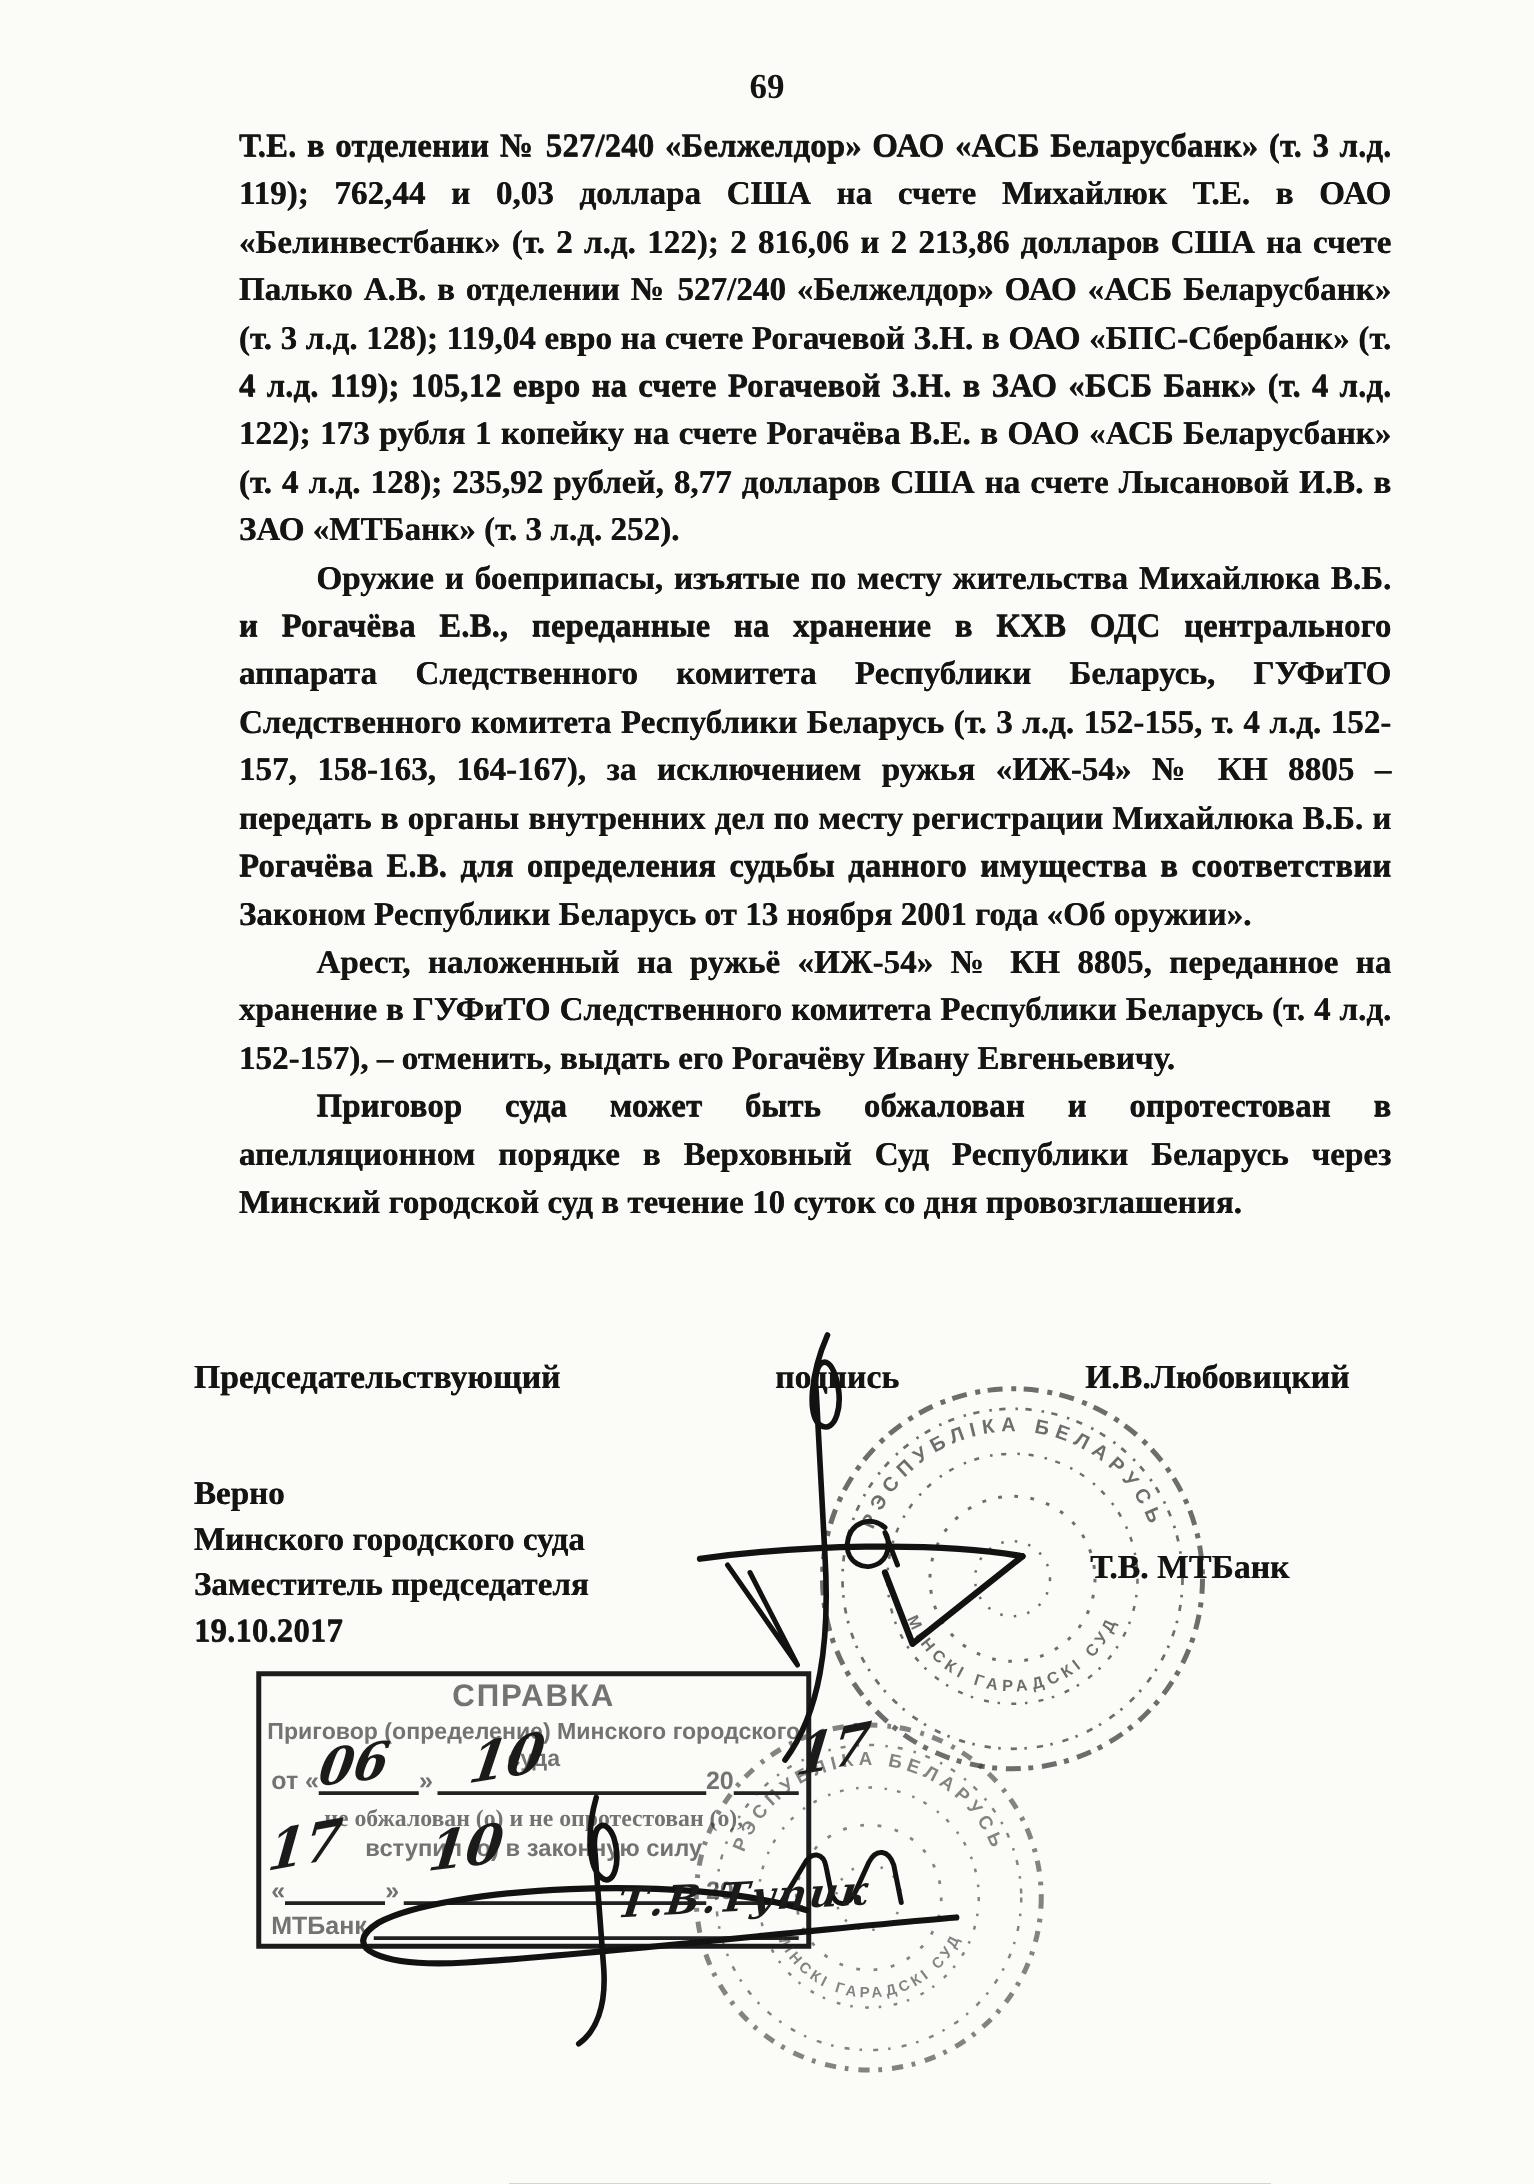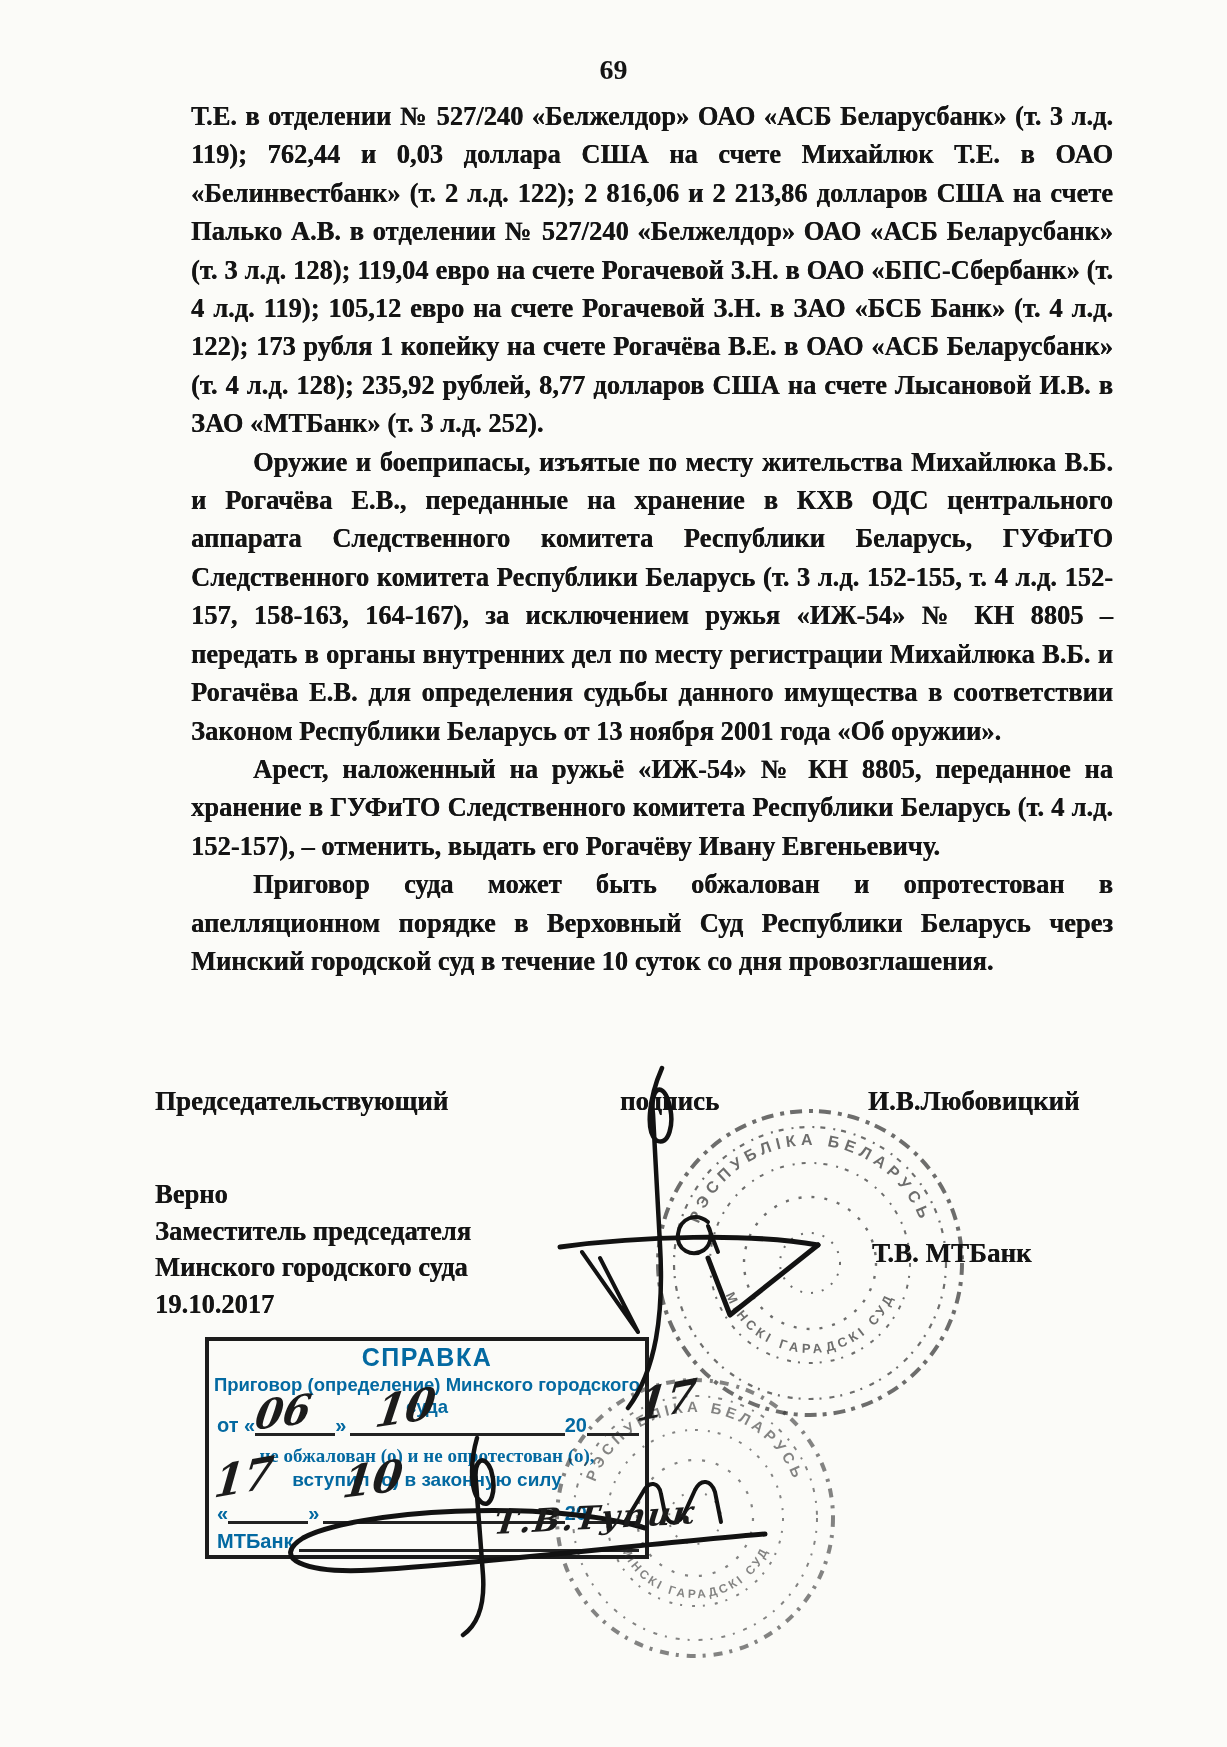--- a/index.html
+++ b/index.html
@@ -44,21 +44,21 @@
   .stamp-1{left:645px;top:1098px;width:330px;height:330px;opacity:0.68;}
   .stamp-2{left:545px;top:1368px;width:300px;height:300px;opacity:0.58;}
   
   .signature-svg{position:absolute;z-index:5;}
   .sig-1{left:520px;top:1040px;width:340px;height:390px;}
   .sig-2{left:245px;top:1430px;width:560px;height:215px;}
   
   .spravka{
     position:absolute;left:205px;top:1337px;width:436px;height:214px;
     border:4px solid #1c1c1c;z-index:2;
-    font-family:"Liberation Sans", sans-serif;font-weight:700;color:#0369a1;
+    font-family:"Liberation Sans", sans-serif;font-weight:700;color:#737373;
     background:transparent;
   }
   .spravka .title{position:absolute;top:2px;left:0;width:100%;text-align:center;font-size:25px;letter-spacing:1.5px;}
   .spravka .subtitle{position:absolute;top:33px;left:0;width:100%;text-align:center;font-size:18.5px;}
   .sp-row{position:absolute;left:8px;right:6px;display:flex;align-items:flex-end;font-size:20px;line-height:22px;}
   .sp-date1{top:68px;}
   .sp-date2{top:156px;}
   .sp-judge{bottom:3px;}
   .sp-row .blank{border-bottom:3px solid #222;height:24px;}
   .sp-row .b-day{width:80px;}
@@ -95,22 +95,22 @@
     <p>Арест, наложенный на ружьё «ИЖ-54» № КН 8805, переданное на хранение в ГУФиТО Следственного комитета Республики Беларусь (т. 4 л.д. 152-157), – отменить, выдать его Рогачёву Ивану Евгеньевичу.</p>
     <p>Приговор суда может быть обжалован и опротестован в апелляционном порядке в Верховный Суд Республики Беларусь через Минский городской суд в течение 10 суток со дня провозглашения.</p>
   </div>
 
   <span class="sig-label lbl-presiding">Председательствующий</span>
   <span class="sig-label lbl-podpis">подпись</span>
   <span class="sig-label lbl-name">И.В.Любовицкий</span>
 
   <div class="verno-block">
     <div>Верно</div>
+    <div>Минского городского суда</div>
     <div>Заместитель председателя</div>
-    <div>Минского городского суда</div>
     <div>19.10.2017</div>
   </div>
 
   <span class="certifier-name">Т.В. МТБанк</span>
 
   <svg class="stamp stamp-1" viewBox="0 0 330 330">
     <defs>
       <path id="arcTop1" d="M 47 165 A 118 118 0 0 1 283 165"></path>
       <path id="arcBot1" d="M 75 165 A 90 90 0 0 0 255 165"></path>
     </defs>

